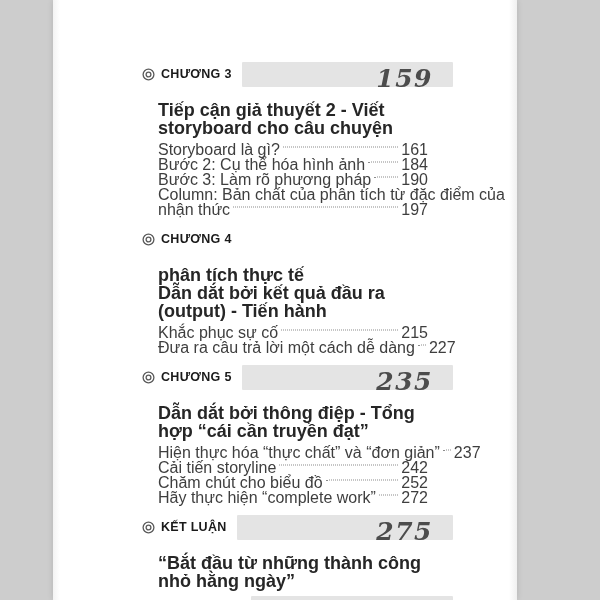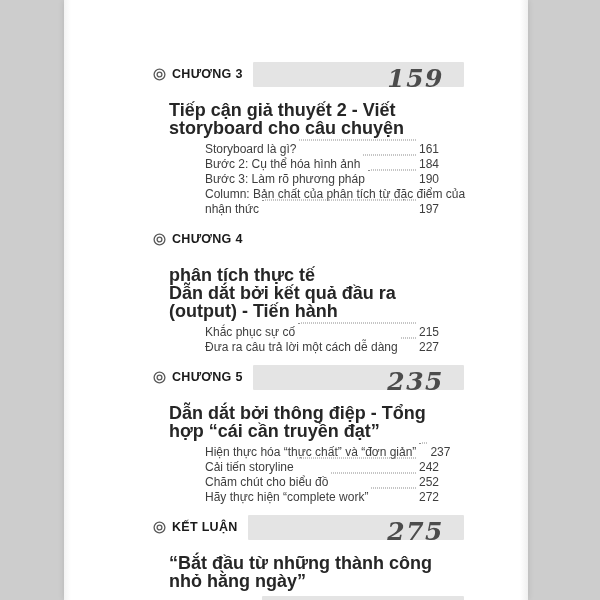--- a/index.html
+++ b/index.html
@@ -3,21 +3,21 @@
 <meta charset="utf-8">
 <style>
   html,body { margin:0; padding:0; background:#9a9a9a; }
   .canvas {
     position:relative; width:600px; height:600px;
     background:#cdcdcd; overflow:hidden;
     font-family:"Liberation Sans", sans-serif;
     -webkit-font-smoothing:antialiased;
   }
   .paper {
-    position:absolute; left:64px; top:0; width:464px; height:600px;
+    position:absolute; left:53px; top:0; width:464px; height:600px;
     background:linear-gradient(to right, #f3f3f3 0px, #ffffff 7px, #ffffff 456px, #f0f0f0 464px);
     box-shadow:0 0 6px rgba(0,0,0,0.12);
   }
   .content { position:absolute; left:89px; top:64px; width:311px; }
 
   .toc-section { margin-top:12px; }
   .toc-section.first { margin-top:0; }
   .toc-section.tight { margin-top:8px; }
 
   .sec-header { display:flex; align-items:center; height:20px; }
@@ -37,24 +37,23 @@
     font-size:25px; line-height:1; color:#4c4c4c; letter-spacing:1.5px;
   }
 
   .sec-subtitle {
     font-weight:bold; font-size:18px; color:#262626;
     margin:17px 0 0 16px; line-height:18px;
   }
 
   .entries { margin:5px 0 0 16px; width:270px; }
   .entry {
-    display:flex; align-items:flex-start;
-    font-size:12px; color:#3e3e3e; line-height:15px; height:15px;
+    display:flex; align-items:center;
+    font-size:16px; color:#3e3e3e; line-height:15px; height:15px;
     white-space:nowrap;
-    margin-left:36px;
   }
   .leader {
     flex:1 1 auto; margin:0 3px;
     border-bottom:1.6px dotted #8c8c8c;
     transform:translateY(-2.5px);
     min-width:8px;
   }
   .entry-page { flex:none; }
 </style>
 </head>

